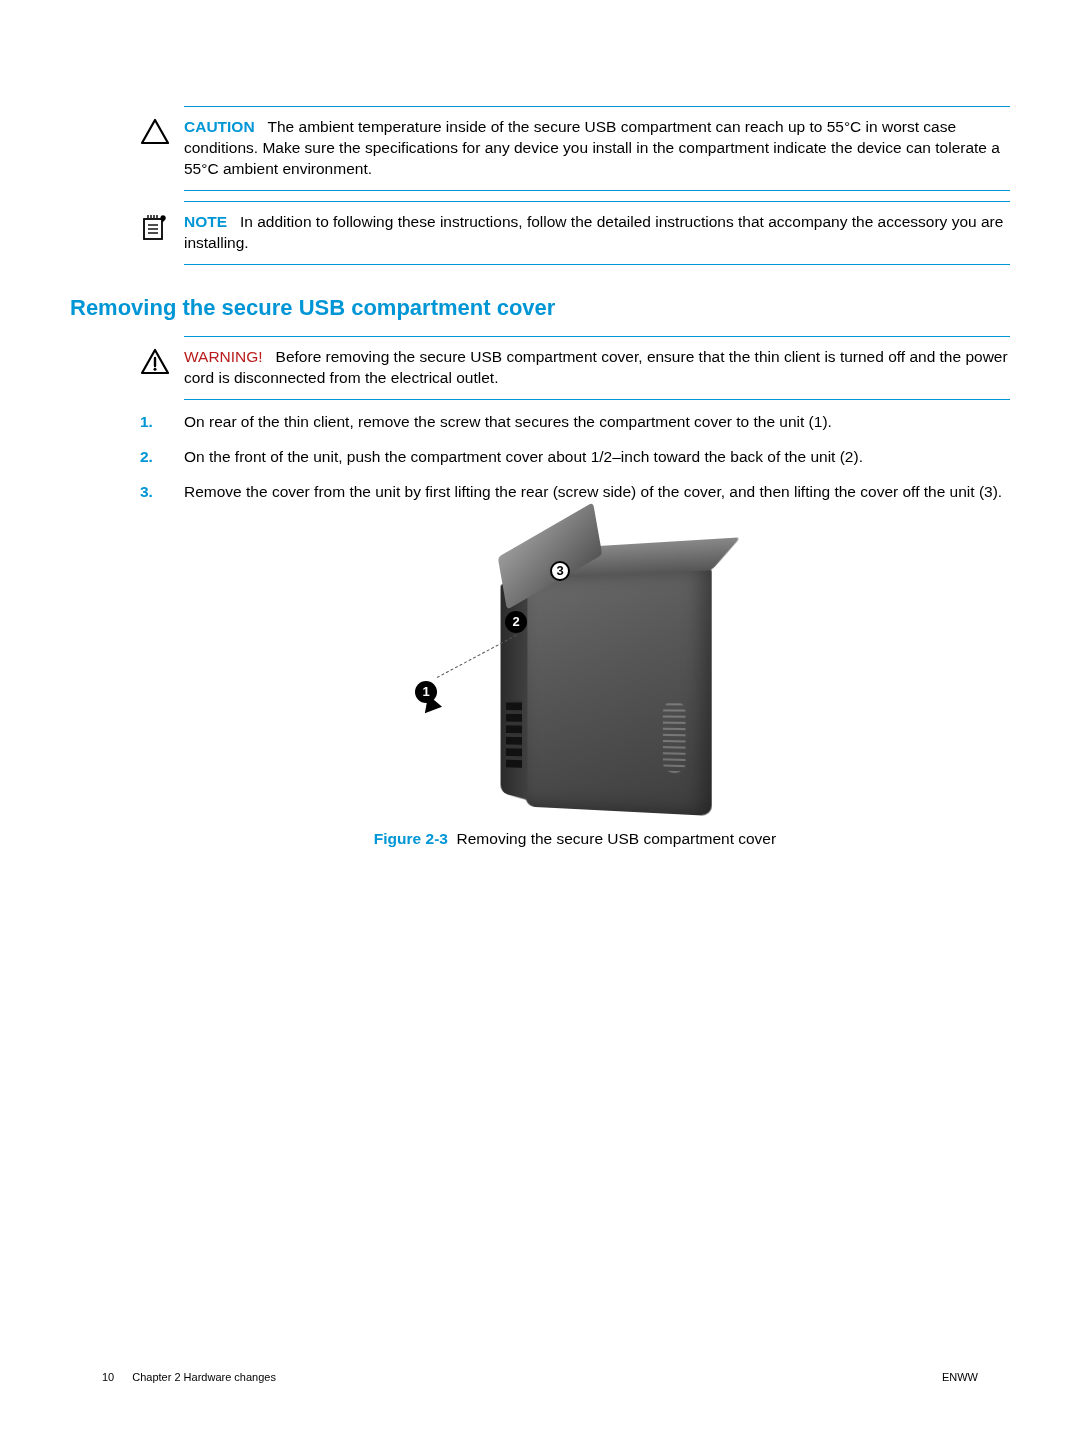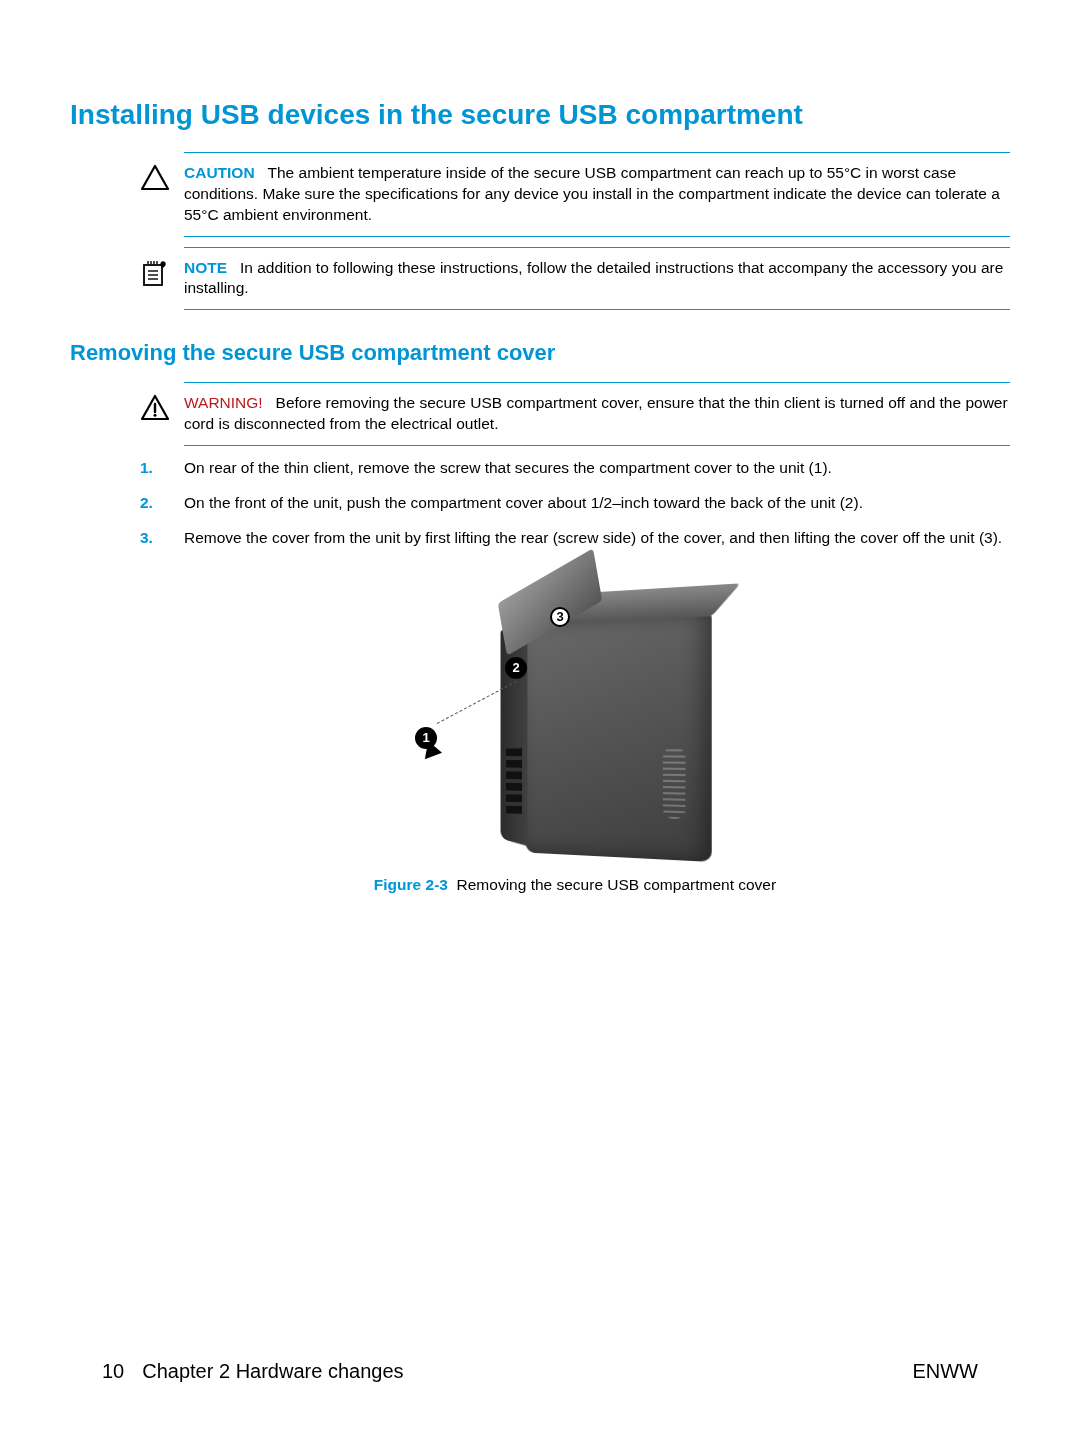--- a/index.html
+++ b/index.html
@@ -194,30 +194,29 @@
     color: #0096d6;
     font-weight: bold;
   }
   .footer {
     position: absolute;
     bottom: 52px;
     left: 102px;
     right: 102px;
     display: flex;
     justify-content: space-between;
-    font-size: 20px;
+    font-size: 11px;
   }
   .footer .gap { display:inline-block; width:18px; }
 </style>
 </head>
 <body>
 
 <div class="page">
 
-  <h1 class="main-heading">Installing USB devices in the secure USB compartment</h1>
 
   <div class="body-indent">
 
     <div class="admon">
       <div class="icon-cell">
         <svg class="caution-triangle" width="30" height="28" viewBox="0 0 30 28">
           <path d="M15 2 L28 25 L2 25 Z" fill="none" stroke="#000" stroke-width="2.2" stroke-linejoin="round"></path>
         </svg>
       </div>
       <div class="text-cell">

